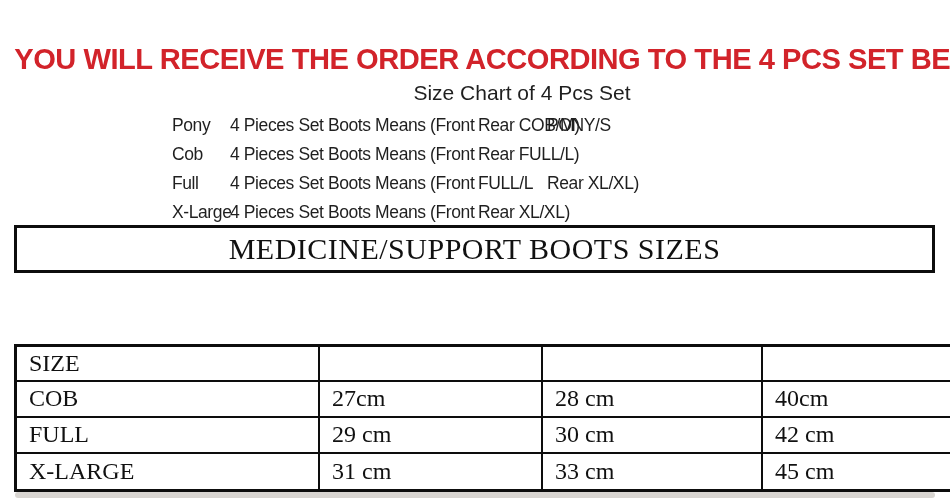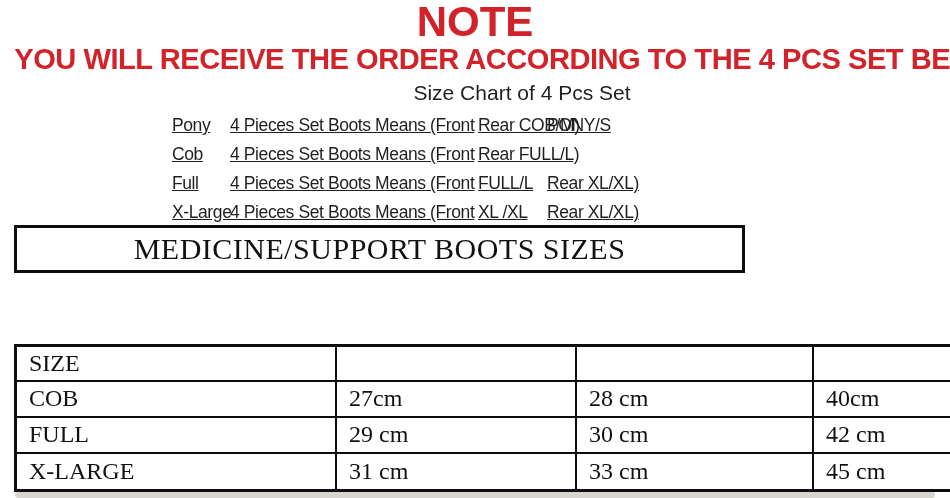--- a/index.html
+++ b/index.html
@@ -63,35 +63,34 @@
   }
 
   
   .sets {
     position: absolute;
     top: 111px;
     left: 172px;
     font-size: 17.5px;
     letter-spacing: -0.4px;
     color: #1f1f1f;
-    text-decoration: underline;
   }
   .set-line {
     display: grid;
     grid-template-columns: 58px 248px 69px auto;
     line-height: 29px;
     white-space: nowrap;
   }
 
   
   .medicine-box {
     position: absolute;
     top: 225px;
     left: 14px;
-    width: 731px;
+    width: 921px;
     height: 48px;
     box-sizing: border-box;
     border: 3px solid #0d0d0d;
     display: flex;
     align-items: center;
     justify-content: center;
     font-family: "Liberation Serif", serif;
     font-size: 30px;
     letter-spacing: 0.5px;
     color: #111111;
@@ -104,21 +103,21 @@
     left: 14px;
     width: 918px;
     border-collapse: collapse;
     table-layout: fixed;
     font-family: "Liberation Serif", serif;
     font-size: 24px;
     color: #111111;
   }
   .sizes-table td {
     border: 2px solid #0d0d0d;
-    padding: 0 17px 0 12px;
+    padding: 0 0 0 12px;
     vertical-align: middle;
     white-space: nowrap;
     overflow: hidden;
   }
   .sizes-table {
     border: 3px solid #0d0d0d;
   }
   .row-h1 { height: 35px; }
   .row-h2 { height: 36px; }
   .row-h3 { height: 36px; }
@@ -137,21 +136,20 @@
     height: 6px;
     background: #d8d5d1;
     border-radius: 3px;
   }
 </style>
 </head>
 <body>
 
 <div class="page">
 
-  <div class="note-title">NOTE</div>
 
   <div class="note-warning-wrap">
     <div class="note-warning">YOU WILL RECEIVE THE ORDER ACCORDING TO THE 4 PCS SET BELOW</div>
   </div>
 
   <div class="chart-heading">Size Chart of 4 Pcs Set</div>
 
   <div class="sets">
     <div class="set-line">
       <span>Pony</span>
@@ -166,21 +164,20 @@
     </div>
     <div class="set-line">
       <span>Full</span>
       <span>4 Pieces Set Boots Means (Front</span>
       <span>FULL/L</span>
       <span>Rear XL/XL)</span>
     </div>
     <div class="set-line">
       <span>X-Large</span>
       <span>4 Pieces Set Boots Means (Front</span>
-      <span>XL /XL</span>
       <span>Rear XL/XL)</span>
     </div>
   </div>
 
   <div class="medicine-box">
     <span>MEDICINE/SUPPORT BOOTS SIZES</span>
   </div>
 
   <table class="sizes-table">
     <tbody>

